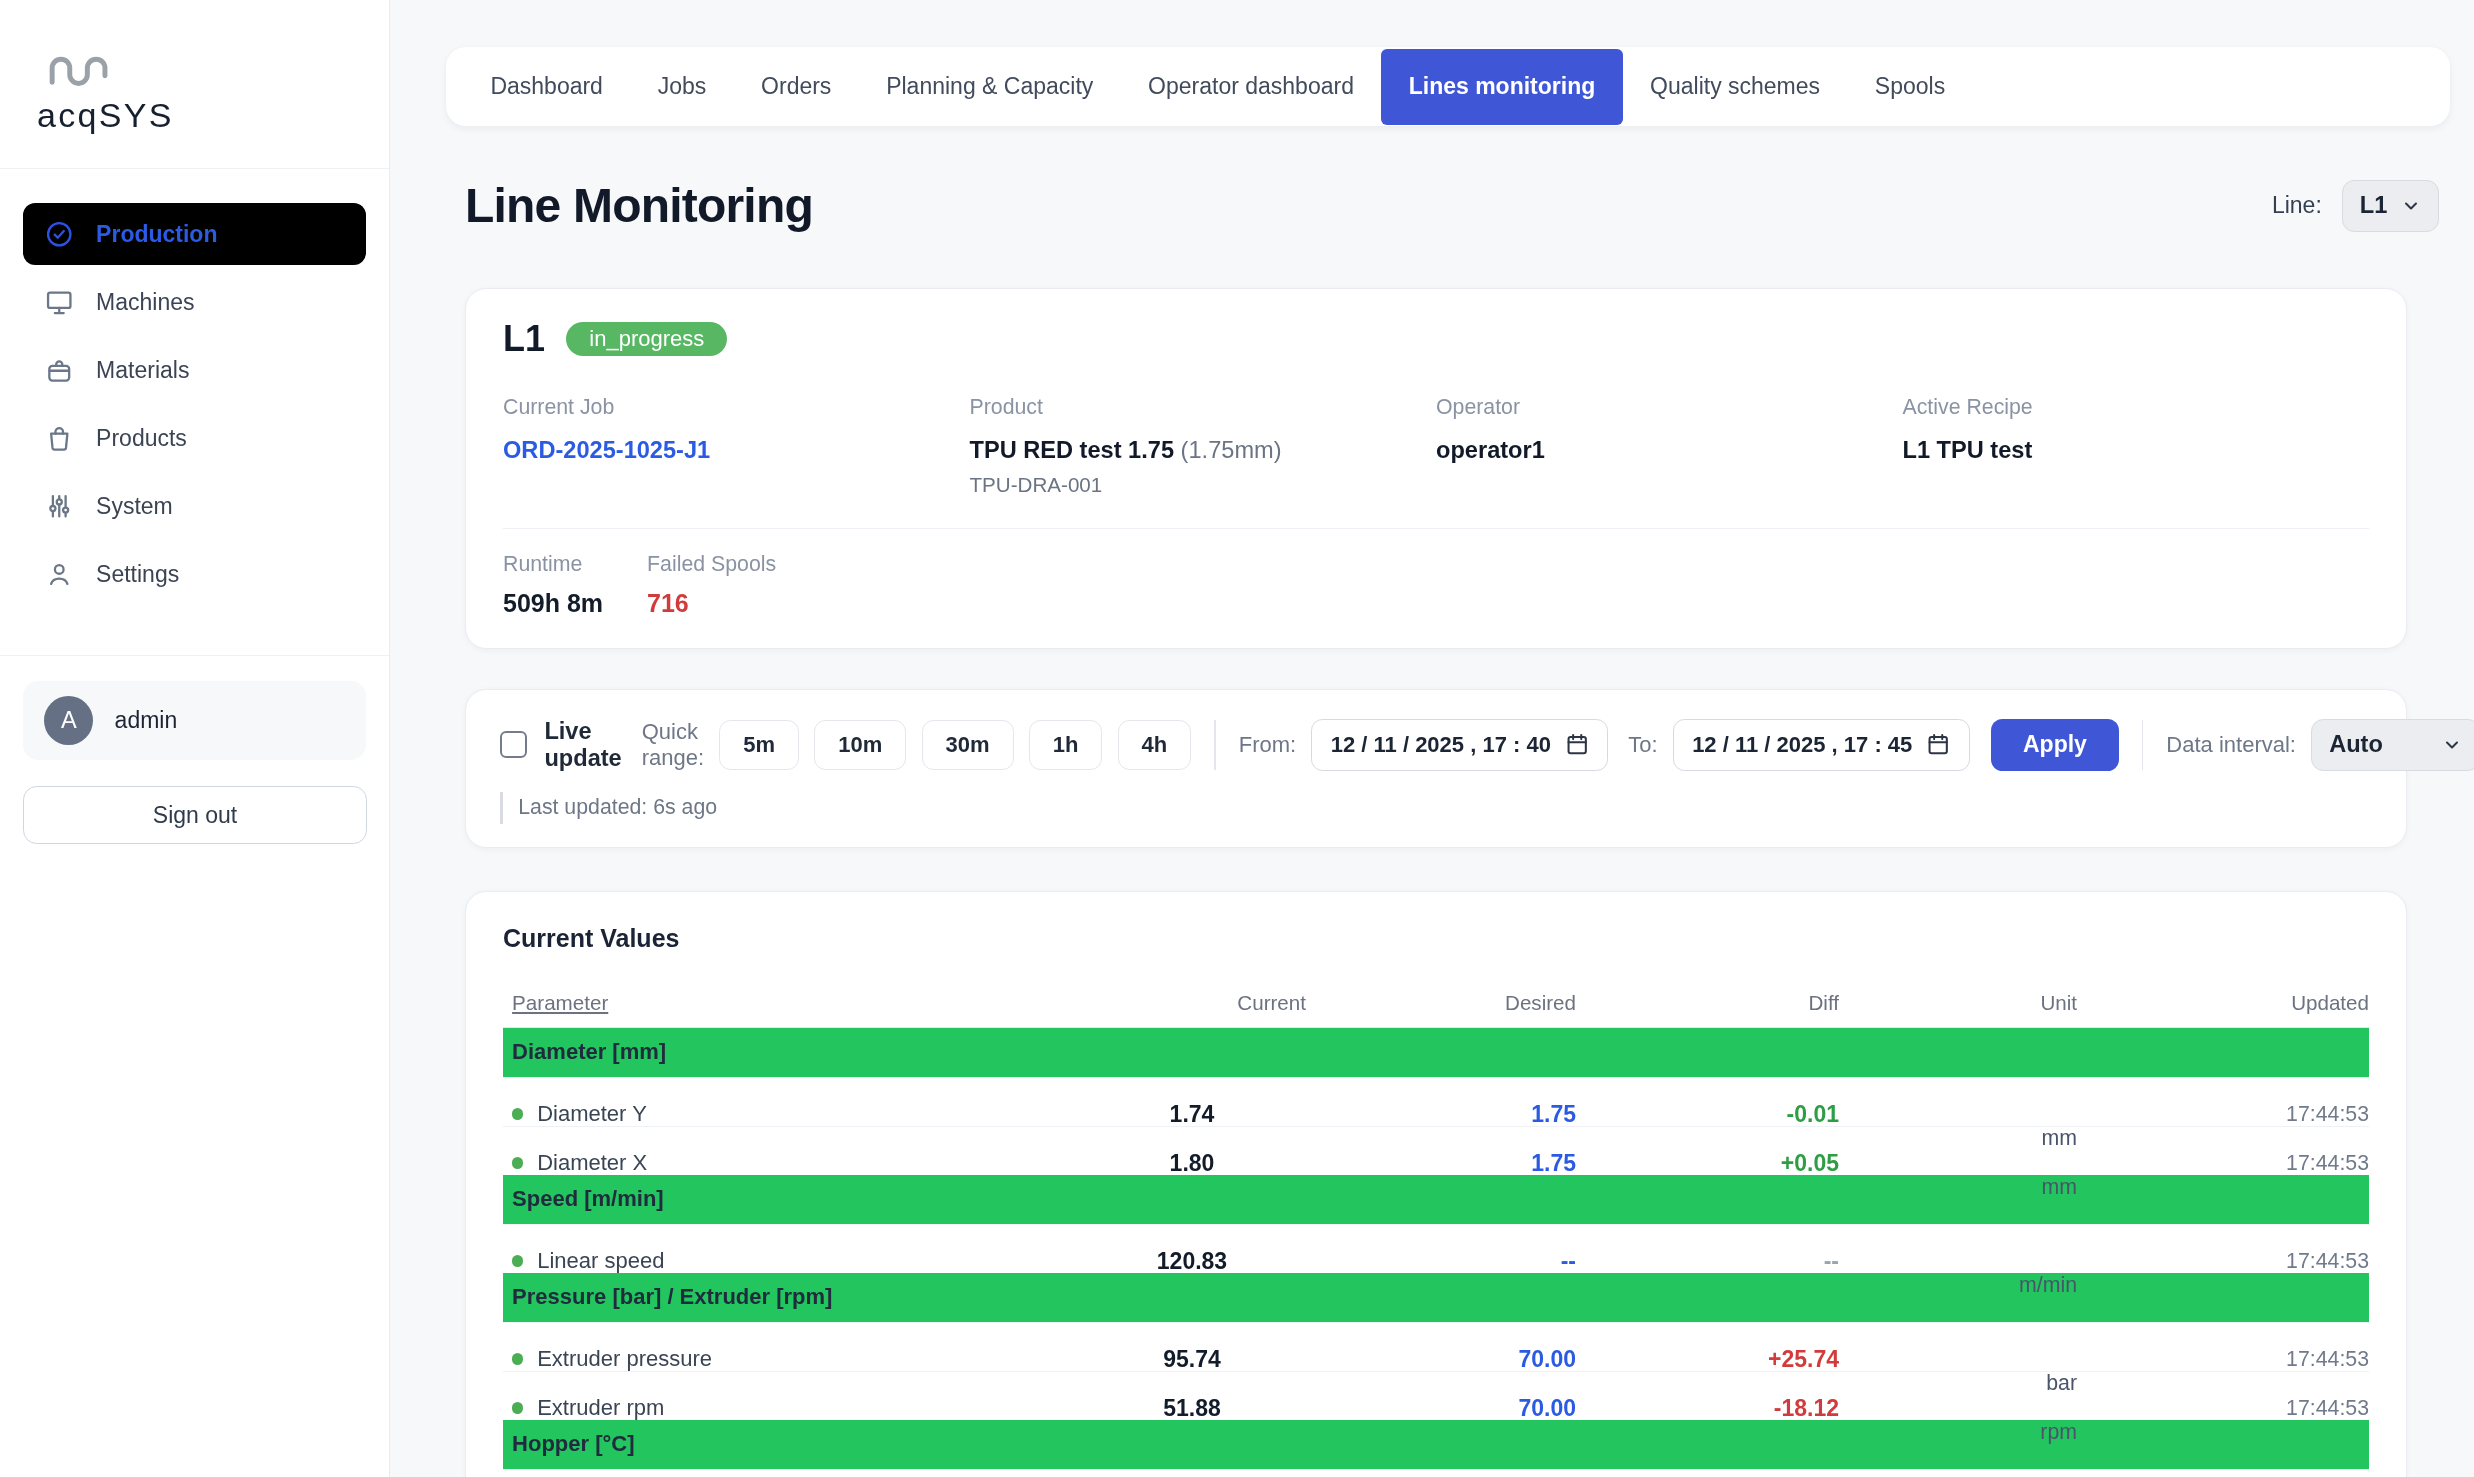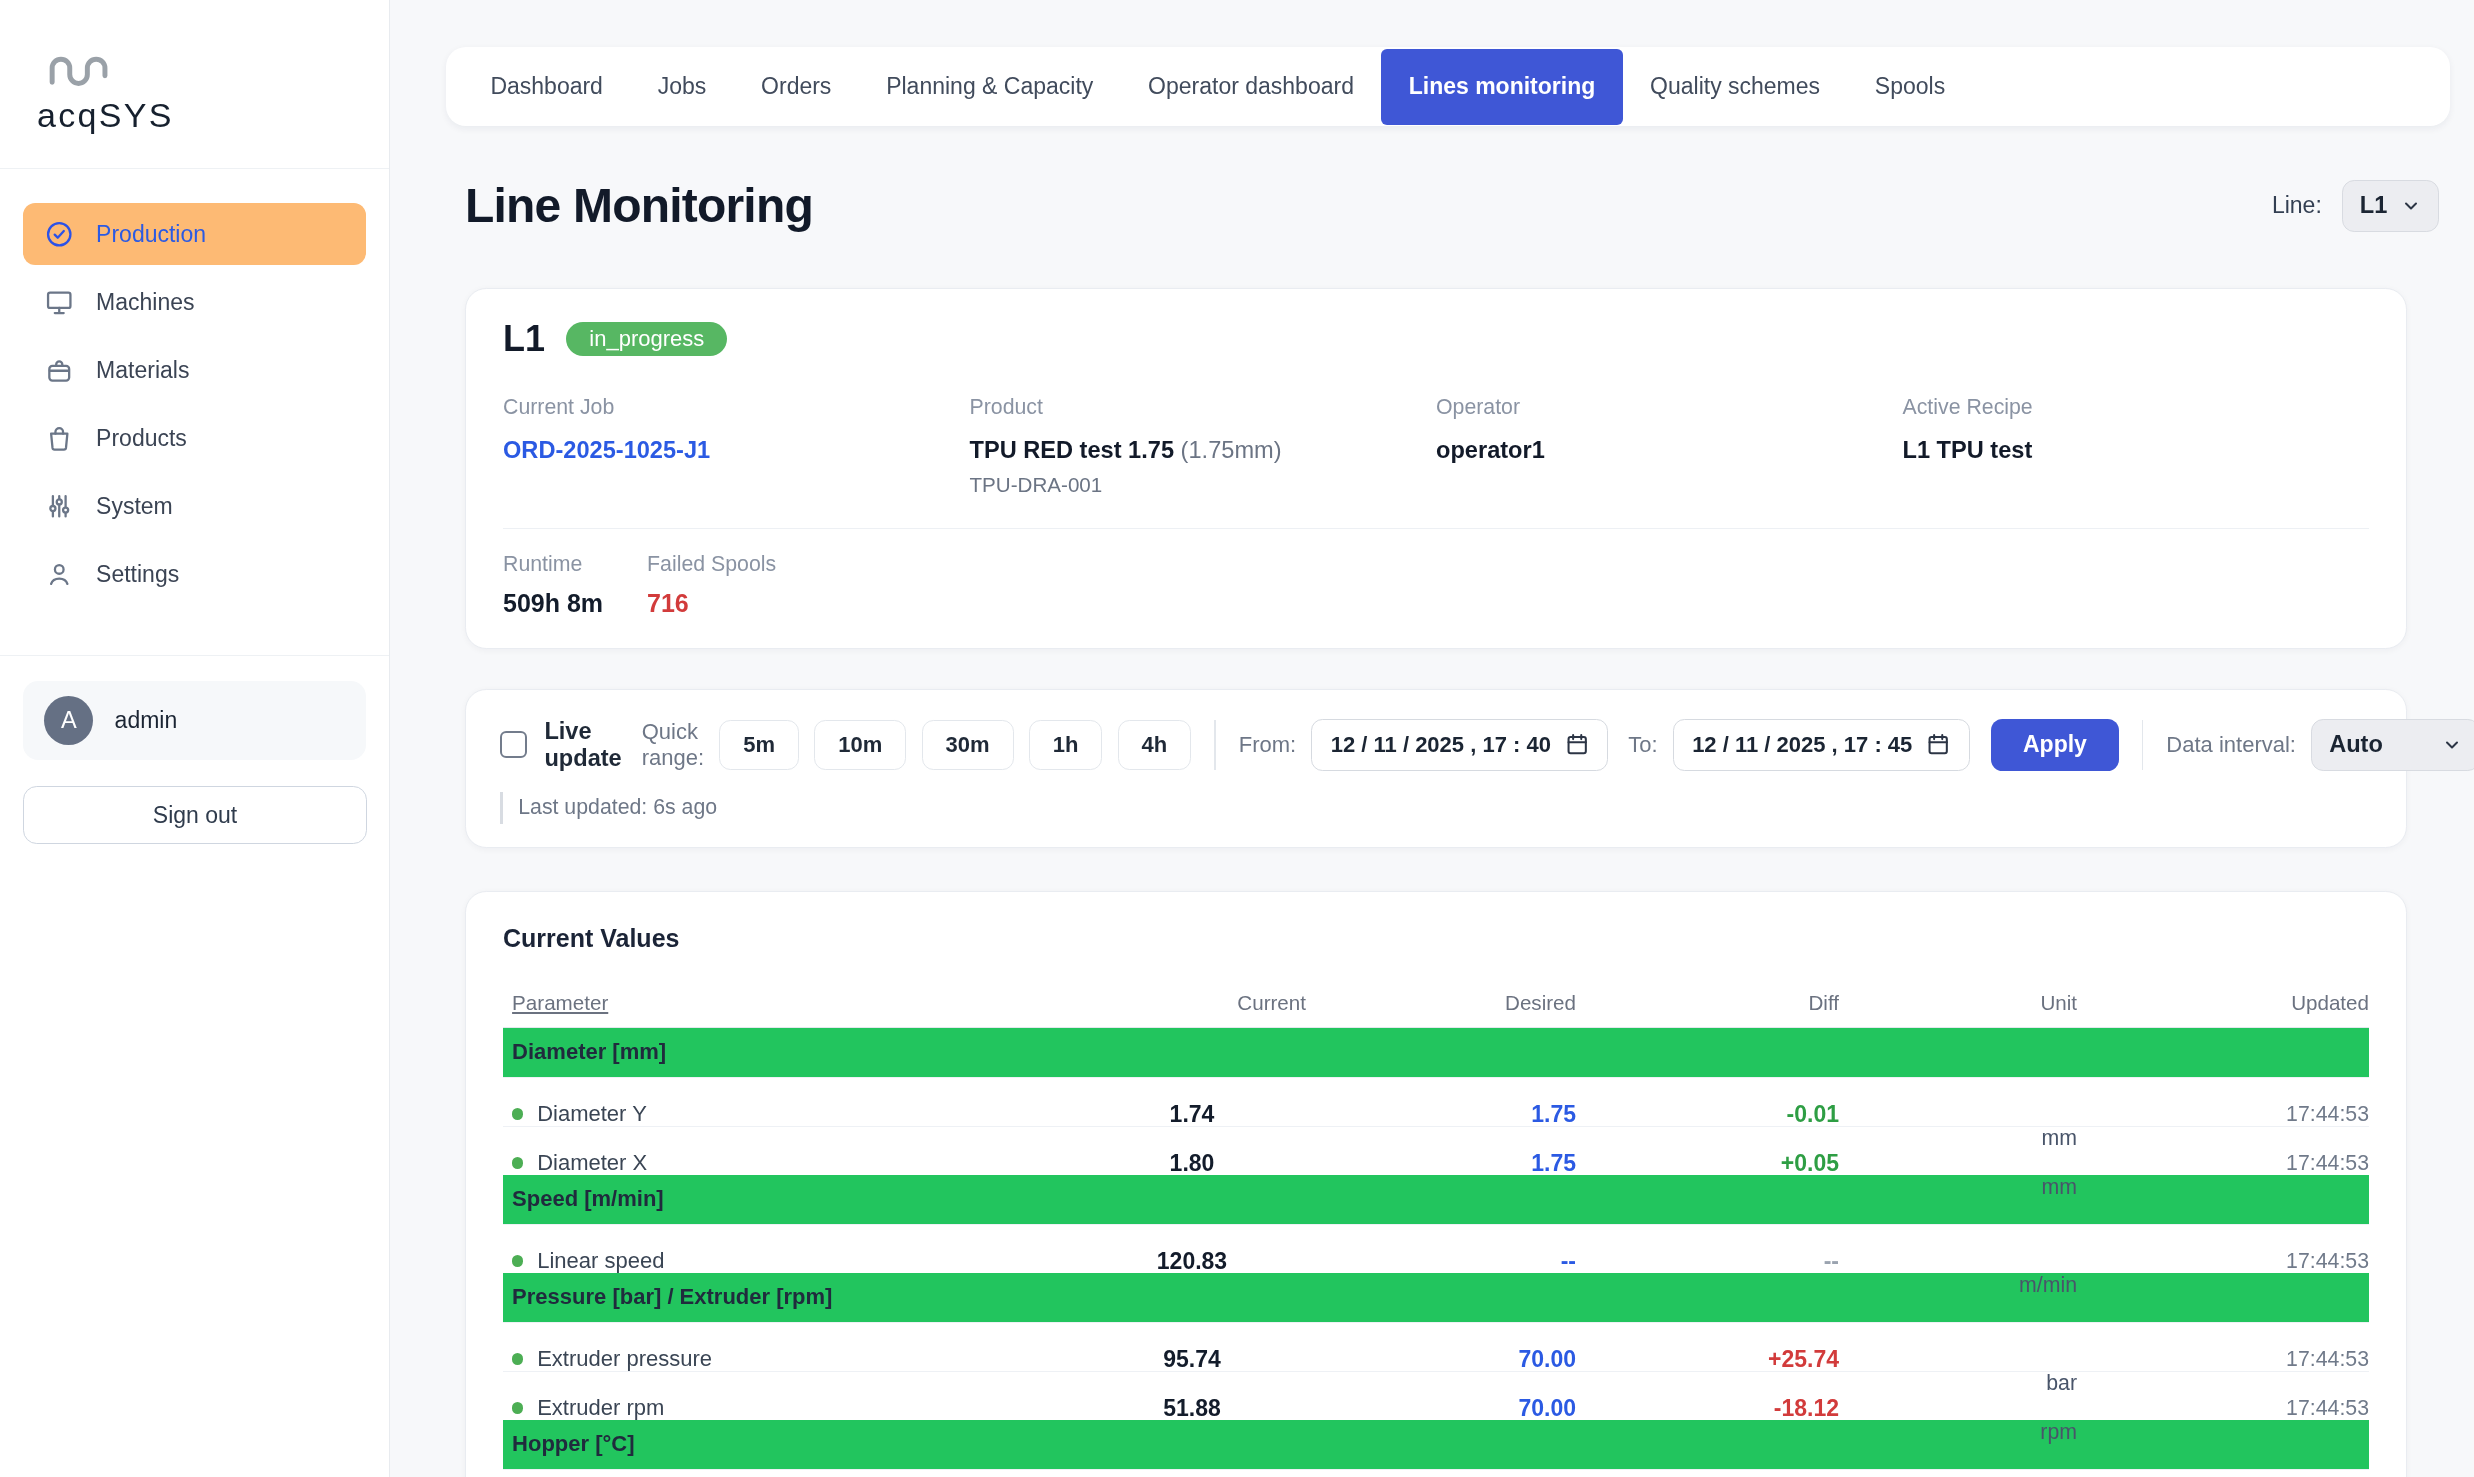--- a/index.html
+++ b/index.html
@@ -13,21 +13,21 @@
 
   
   .sidebar{position:fixed;left:0;top:0;width:390px;height:1477px;background:#fff;border-right:1.5px solid #e8ebef;}
   .logo-block{padding:46px 37px 0 37px;height:169px;border-bottom:1.5px solid #eef1f4;}
   .logo-wave{display:block;width:93px;height:44px;color:#9aa1a8;}
   .brand{font-size:34px;font-weight:300;letter-spacing:2.3px;color:#16202e;margin-top:6.1px;}
   .side-nav{padding:34px 23px 0 23px;}
   .side-item{display:flex;align-items:center;gap:21.3px;height:62px;border-radius:12.2px;padding:0 21.3px;margin-bottom:6.1px;cursor:pointer;color:#3b4454;font-size:23px;font-weight:500;}
   .side-item .ic{width:30.5px;height:30.5px;color:#6b7688;display:flex;}
   .side-item .ic svg{width:30.5px;height:30.5px;}
-  .side-item.active{background:#fdba74;color:var(--link);font-weight:400;}
+  .side-item.active{background:#000000;color:var(--link);font-weight:700;}
   .side-item.active .ic{color:#2b52e8;}
   .side-sep{border-top:1.5px solid #eef1f4;margin-top:50px;}
   .admin-card{margin:24.4px 23px 0 23px;background:#f6f8fa;border-radius:15.2px;padding:15.2px 21.3px;display:flex;align-items:center;gap:21.3px;}
   .avatar{width:49px;height:49px;border-radius:50%;background:#657084;color:#fff;font-size:23.6px;display:flex;align-items:center;justify-content:center;}
   .admin-name{font-size:23px;font-weight:500;color:#1b2533;}
   .signout{margin:26px 23px 0 23px;width:344px;height:58px;background:#fff;border:1.5px solid #cfd6e0;border-radius:13.7px;font-size:23px;color:#2f3b4c;font-weight:500;display:flex;align-items:center;justify-content:center;cursor:pointer;font-family:inherit;}
 
   
   .main{margin-left:390px;padding-top:47px;}
   .topnav{margin-left:56px;width:2004px;height:79px;background:#fff;border-radius:20px;box-shadow:0 2.3px 7.6px rgba(20,30,60,.06);display:flex;align-items:center;padding:0 17px;}

